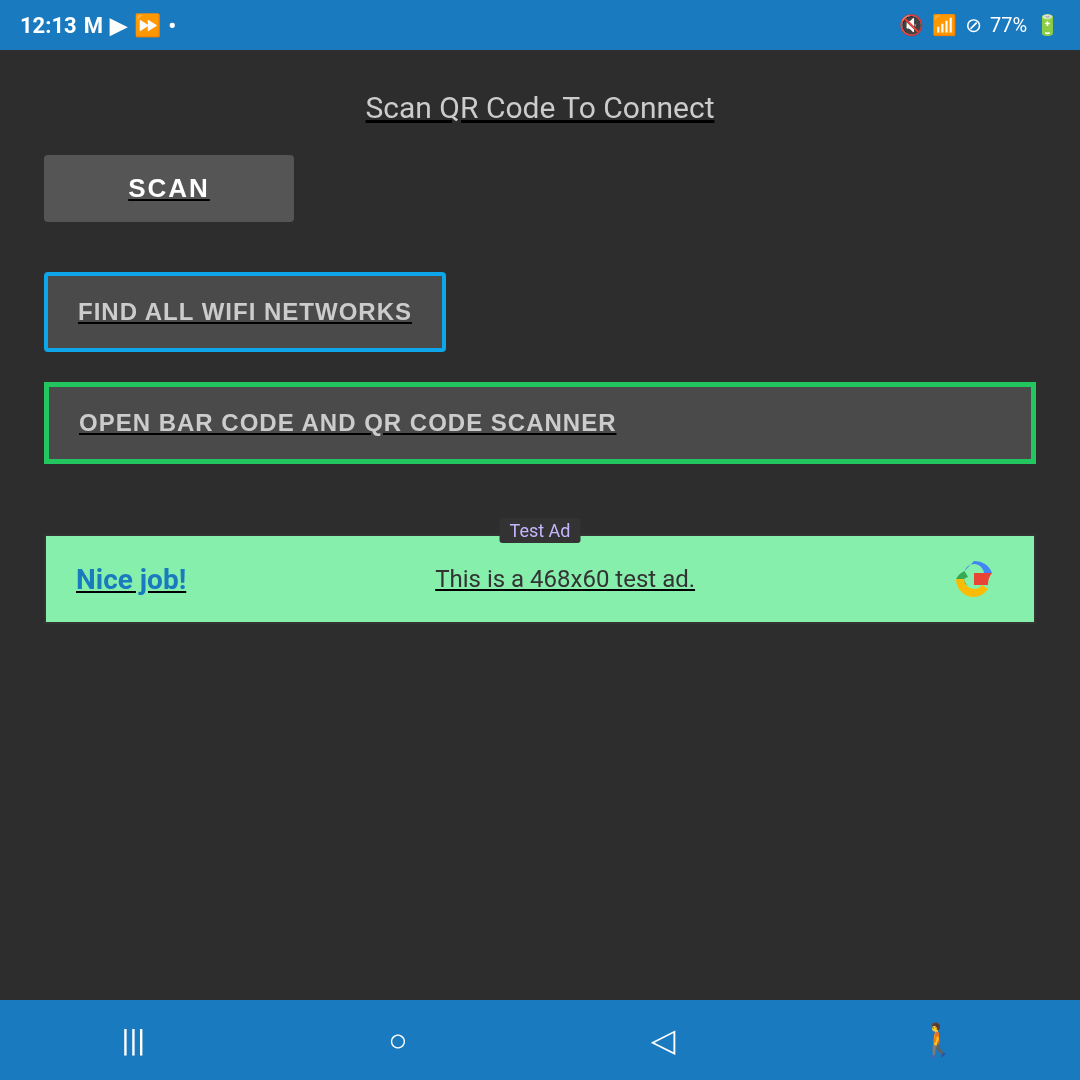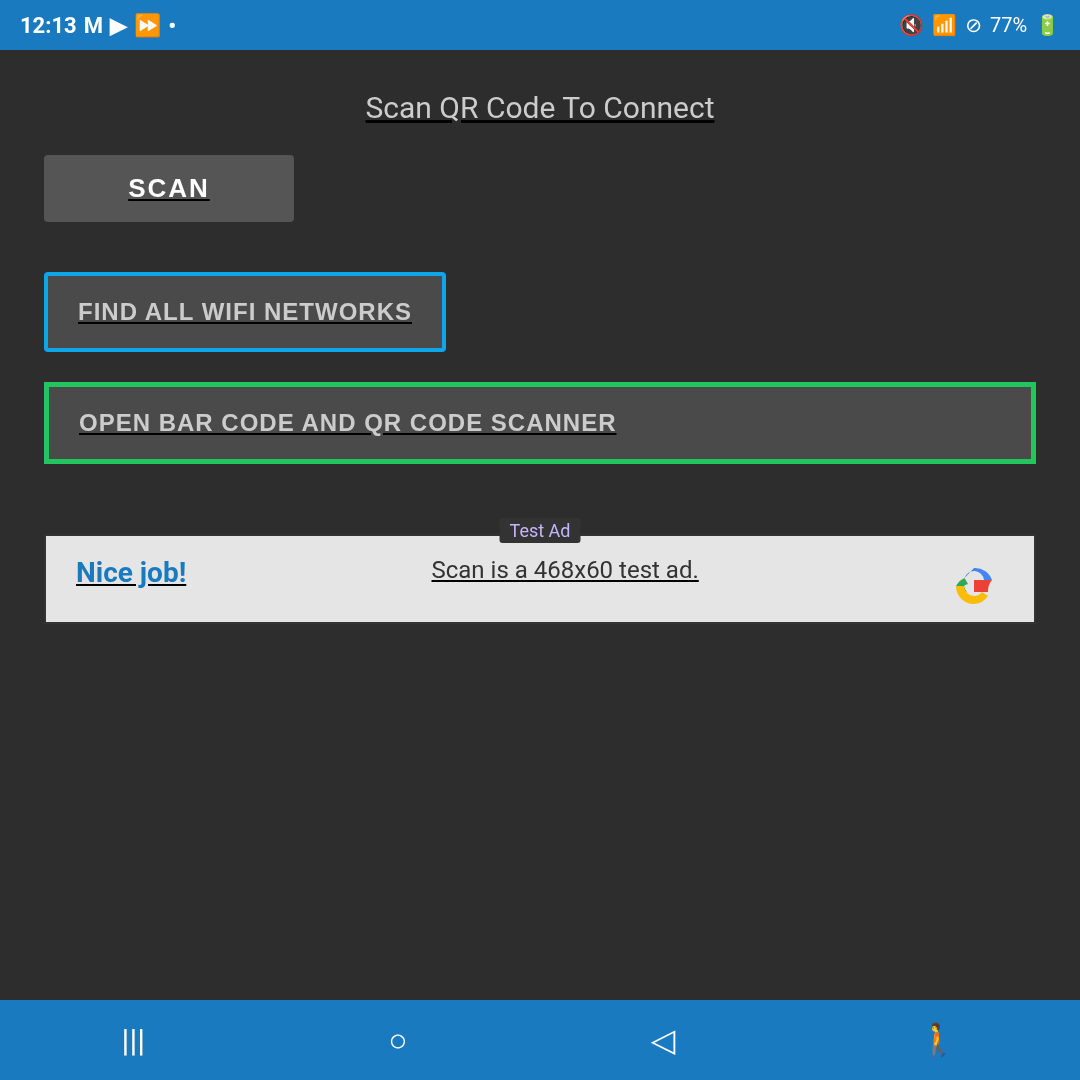--- a/index.html
+++ b/index.html
@@ -126,25 +126,25 @@
       transform: translateX(-50%);
       background: #333;
       color: #c4b5fd;
       font-size: 18px;
       padding: 2px 10px;
       border-radius: 3px;
       z-index: 10;
     }
 
     .ad-banner {
-      background: #e5e5e5;
+      background: #86efac;
       border: 2px solid #333;
       padding: 20px 30px;
       display: flex;
-      align-items: flex-start;
+      align-items: center;
       justify-content: space-between;
       height: 90px;
     }
 
     .ad-nice-job {
       color: #1a7abf;
       font-size: 28px;
       font-weight: bold;
     }
 
@@ -206,21 +206,21 @@
 
 
   <button class="find-wifi-button">FIND ALL WIFI NETWORKS</button>
 
   <button class="open-scanner-button">OPEN BAR CODE AND QR CODE SCANNER</button>
 
   <div class="ad-container">
     <div class="ad-label">Test Ad</div>
     <div class="ad-banner">
       <span class="ad-nice-job">Nice job!</span>
-      <span class="ad-text">Scan is a 468x60 test ad.</span>
+      <span class="ad-text">This is a 468x60 test ad.</span>
 
       <svg class="ad-logo" viewBox="0 0 60 60" xmlns="http://www.w3.org/2000/svg">
         <path d="M30 12 A18 18 0 0 1 48 24 L40 24 A10 10 0 0 0 20.5 22" fill="#4285F4"></path>
         <path d="M12 30 A18 18 0 0 1 20.5 22 L24 28 A10 10 0 0 0 20 30 A10 10 0 0 0 24.5 37" fill="#34A853"></path>
         <path d="M30 48 A18 18 0 0 1 12 30 L20 30 A10 10 0 0 0 30 40 A10 10 0 0 0 38 36 L44 40 A18 18 0 0 1 30 48" fill="#FBBC05"></path>
         <path d="M48 24 L30 24 L30 36 L44 36 A18 18 0 0 1 48 24" fill="#EA4335"></path>
         <circle cx="30" cy="30" r="8" fill="none" stroke="white" stroke-width="0"></circle>
       </svg>
     </div>
   </div>

